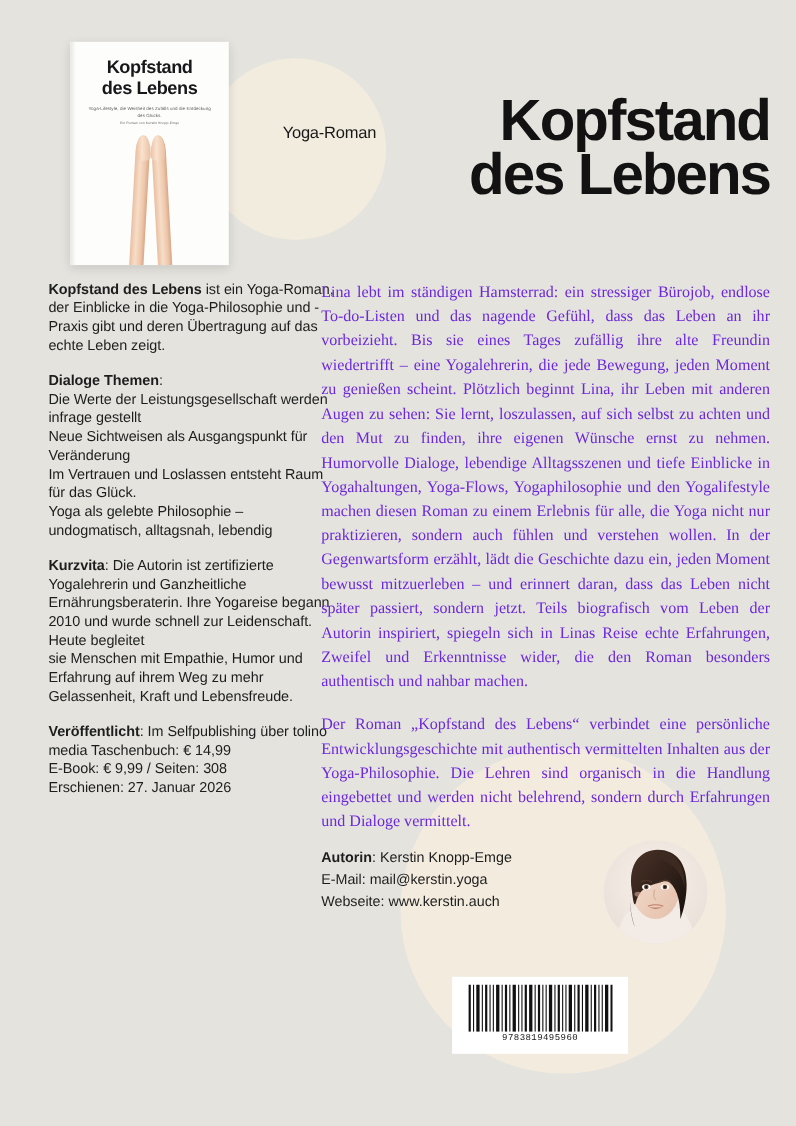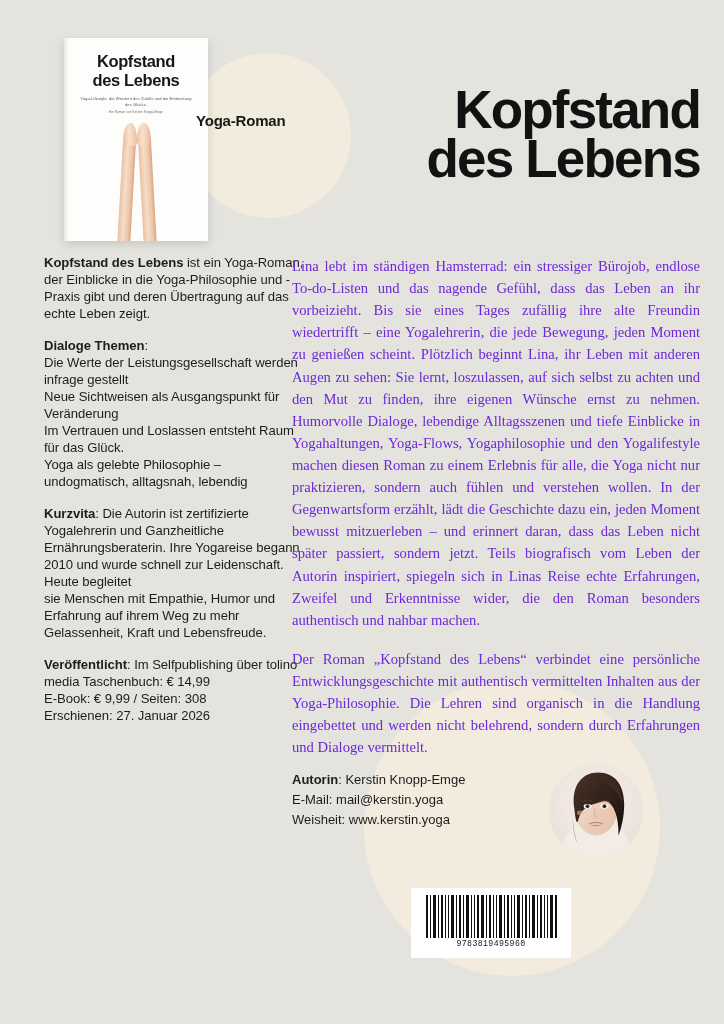--- a/index.html
+++ b/index.html
@@ -61,22 +61,22 @@
   .foot{
     position:absolute;top:0;width:13px;height:22px;
     background:linear-gradient(to right,#eec3a6,#f9e2cd 40%,#e9c0a3);
     border-radius:52% 52% 30% 30% / 70% 70% 20% 20%;
   }
   .foot.l{left:60px;}
   .foot.r{left:73px;}
 
   
   .badge-label{
-    position:absolute;left:196px;top:112px;width:146px;text-align:left;
-    font-weight:700;font-size:15px;letter-spacing:-.2px;color:#181818;
+    position:absolute;left:196px;top:112px;width:146px;text-align:right;
+    font-weight:400;font-size:15px;letter-spacing:-.2px;color:#181818;
   }
 
   
   .headline{
     position:absolute;right:24px;top:86px;width:420px;
     text-align:right;
     font-weight:800;font-size:53px;line-height:.92;
     letter-spacing:-1.8px;color:#121212;
   }
   .headline .l2{display:block;}
@@ -167,21 +167,21 @@
   </div>
 
   <div class="colR">
     <p>Lina lebt im ständigen Hamsterrad: ein stressiger Bürojob, endlose To-do-Listen und das nagende Gefühl, dass das Leben an ihr vorbeizieht. Bis sie eines Tages zufällig ihre alte Freundin wiedertrifft – eine Yogalehrerin, die jede Bewegung, jeden Moment zu genießen scheint. Plötzlich beginnt Lina, ihr Leben mit anderen Augen zu sehen: Sie lernt, loszulassen, auf sich selbst zu achten und den Mut zu finden, ihre eigenen Wünsche ernst zu nehmen. Humorvolle Dialoge, lebendige Alltagsszenen und tiefe Einblicke in Yogahaltungen, Yoga-Flows, Yogaphilosophie und den Yogalifestyle machen diesen Roman zu einem Erlebnis für alle, die Yoga nicht nur praktizieren, sondern auch fühlen und verstehen wollen. In der Gegenwartsform erzählt, lädt die Geschichte dazu ein, jeden Moment bewusst mitzuerleben – und erinnert daran, dass das Leben nicht später passiert, sondern jetzt. Teils biografisch vom Leben der Autorin inspiriert, spiegeln sich in Linas Reise echte Erfahrungen, Zweifel und Erkenntnisse wider, die den Roman besonders authentisch und nahbar machen.</p>
     <p>Der Roman „Kopfstand des Lebens“ verbindet eine persönliche Entwicklungsgeschichte mit authentisch vermittelten Inhalten aus der Yoga-Philosophie. Die Lehren sind organisch in die Handlung eingebettet und werden nicht belehrend, sondern durch Erfahrungen und Dialoge vermittelt.</p>
   </div>
 
   <div class="contact">
     <div><b>Autorin</b><span>: Kerstin Knopp-Emge</span></div>
     <div>E-Mail: mail@kerstin.yoga</div>
-    <div>Weisheit: www.kerstin.yoga</div>
+    <div>Webseite: www.kerstin.auch</div>
   </div>
 
   <div class="photo">
     <svg viewBox="0 0 100 100">
       <defs>
         <radialGradient id="bgp" cx="50%" cy="40%" r="70%">
           <stop offset="0%" stop-color="#f7f0ea"></stop>
             <stop offset="100%" stop-color="#e7ded6"></stop>
         </radialGradient>
         <linearGradient id="skin" x1="0" y1="0" x2="1" y2="1">

